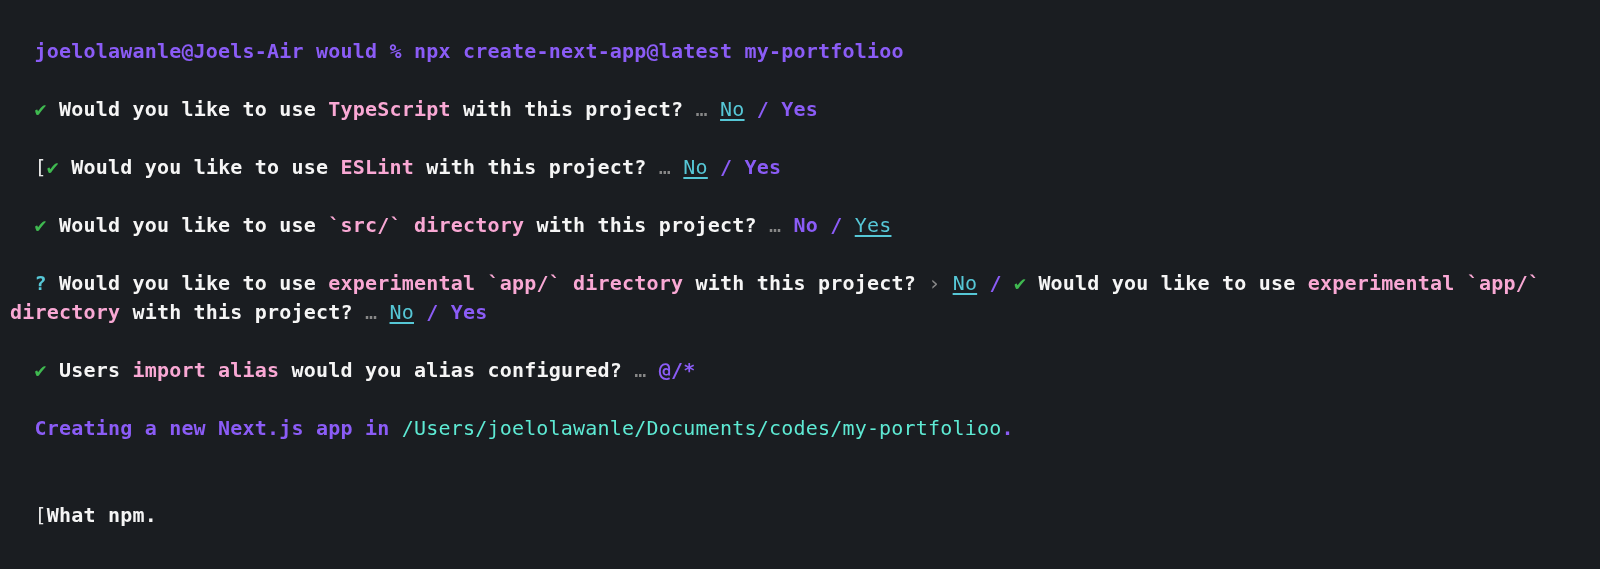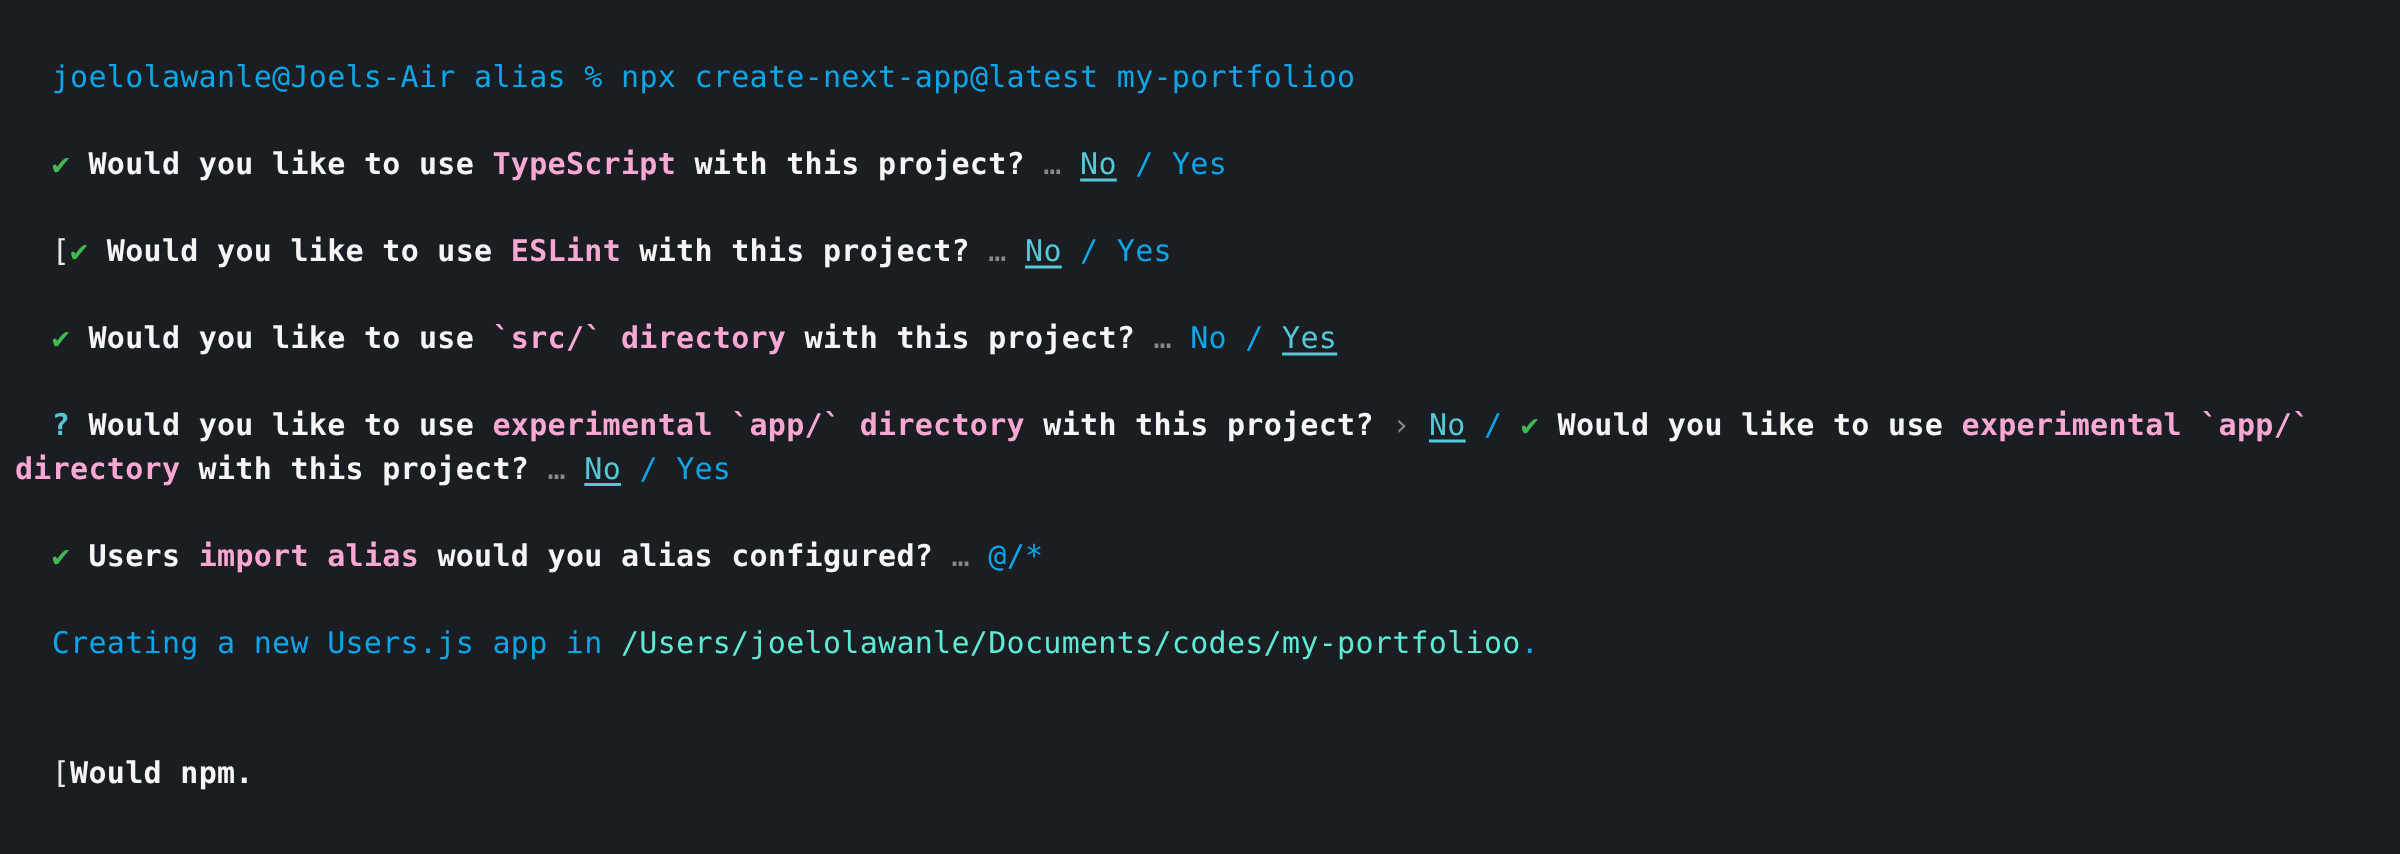--- a/index.html
+++ b/index.html
@@ -10,40 +10,40 @@
     font-size: 20px;
     line-height: 1.45;
     padding: 8px 10px;
     width: 1600px;
     height: 569px;
     overflow: hidden;
     letter-spacing: 0.2px;
   }
   .line { white-space: pre-wrap; }
   .bold { font-weight: 700; }
-  .gray { color: #0ea5e9; }
+  .gray { color: #8b5cf6; font-weight: bold; }
   .white { color: #f5f5f5; margin-top: 24px; }
   .dim { color: #888888; }
   .green-check { color: #3fb950; }
   .blue { color: #f9a8d4; }
   .link {
     color: #56c7d6;
     text-decoration: underline;
     text-underline-offset: 3px;
   }
   .path-green { color: #5eead4; }
   .bracket { color: #e8e8e8; }
   .question { color: #56c7d6; font-weight:700; }
   .spacer { height: 1.45em; }
 </style>
 </head>
 <body>
 
 <div class="line">
-  <span class="gray">joelolawanle@Joels-Air</span><span class="gray"> </span><span class="gray">alias</span><span class="gray"> </span><span class="gray">%</span><span class="gray"> </span><span class="gray">npx create-next-app@latest my-portfolioo</span>
+  <span class="gray">joelolawanle@Joels-Air</span><span class="gray"> </span><span class="gray">would</span><span class="gray"> </span><span class="gray">%</span><span class="gray"> </span><span class="gray">npx create-next-app@latest my-portfolioo</span>
 </div>
 
 <div class="line">
   <span class="green-check">✔</span><span> </span><span class="bold white">Would you like to use </span><span class="bold blue">TypeScript</span><span class="bold white"> with this project?</span><span class="dim"> </span><span class="dim">…</span><span> </span><span class="link">No</span><span class="gray"> </span><span class="gray">/</span><span class="gray"> </span><span class="gray">Yes</span>
 </div>
 
 <div class="line">
   <span class="bracket">[</span><span class="green-check">✔</span><span> </span><span class="bold white">Would you like to use </span><span class="bold blue">ESLint</span><span class="bold white"> with this project?</span><span class="dim"> </span><span class="dim">…</span><span> </span><span class="link">No</span><span class="gray"> </span><span class="gray">/</span><span class="gray"> </span><span class="gray">Yes</span>
 </div>
 
@@ -53,26 +53,26 @@
 
 <div class="line">
   <span class="question">?</span><span> </span><span class="bold white">Would you like to use </span><span class="bold blue">experimental `app/` directory</span><span class="bold white"> with this project?</span><span class="dim"> </span><span class="dim">›</span><span> </span><span class="link">No</span><span class="gray"> </span><span class="gray">/</span><span> </span><span class="green-check">✔</span><span> </span><span class="bold white">Would you like to use </span><span class="bold blue">experimental `app/` directory</span><span class="bold white"> with this project?</span><span class="dim"> </span><span class="dim">…</span><span> </span><span class="link">No</span><span class="gray"> </span><span class="gray">/</span><span class="gray"> </span><span class="gray">Yes</span>
 </div>
 
 <div class="line">
   <span class="green-check">✔</span><span> </span><span class="bold white">Users </span><span class="bold blue">import alias</span><span class="bold white"> would you alias configured?</span><span class="dim"> </span><span class="dim">…</span><span> </span><span class="gray">@/*</span>
 </div>
 
 <div class="line">
-  <span class="gray">Creating a new Users.js app in </span><span class="path-green">/Users/joelolawanle/Documents/codes/my-portfolioo</span><span class="gray">.</span>
+  <span class="gray">Creating a new Next.js app in </span><span class="path-green">/Users/joelolawanle/Documents/codes/my-portfolioo</span><span class="gray">.</span>
 </div>
 
 <div class="spacer"></div>
 
 <div class="line">
-  <span class="bracket">[</span><span class="bold white">Would npm.</span>
+  <span class="bracket">[</span><span class="bold white">What npm.</span>
 </div>
 
 <div class="spacer"></div>
 
 <div class="line">
   
 </div>
 
 </body></html>

